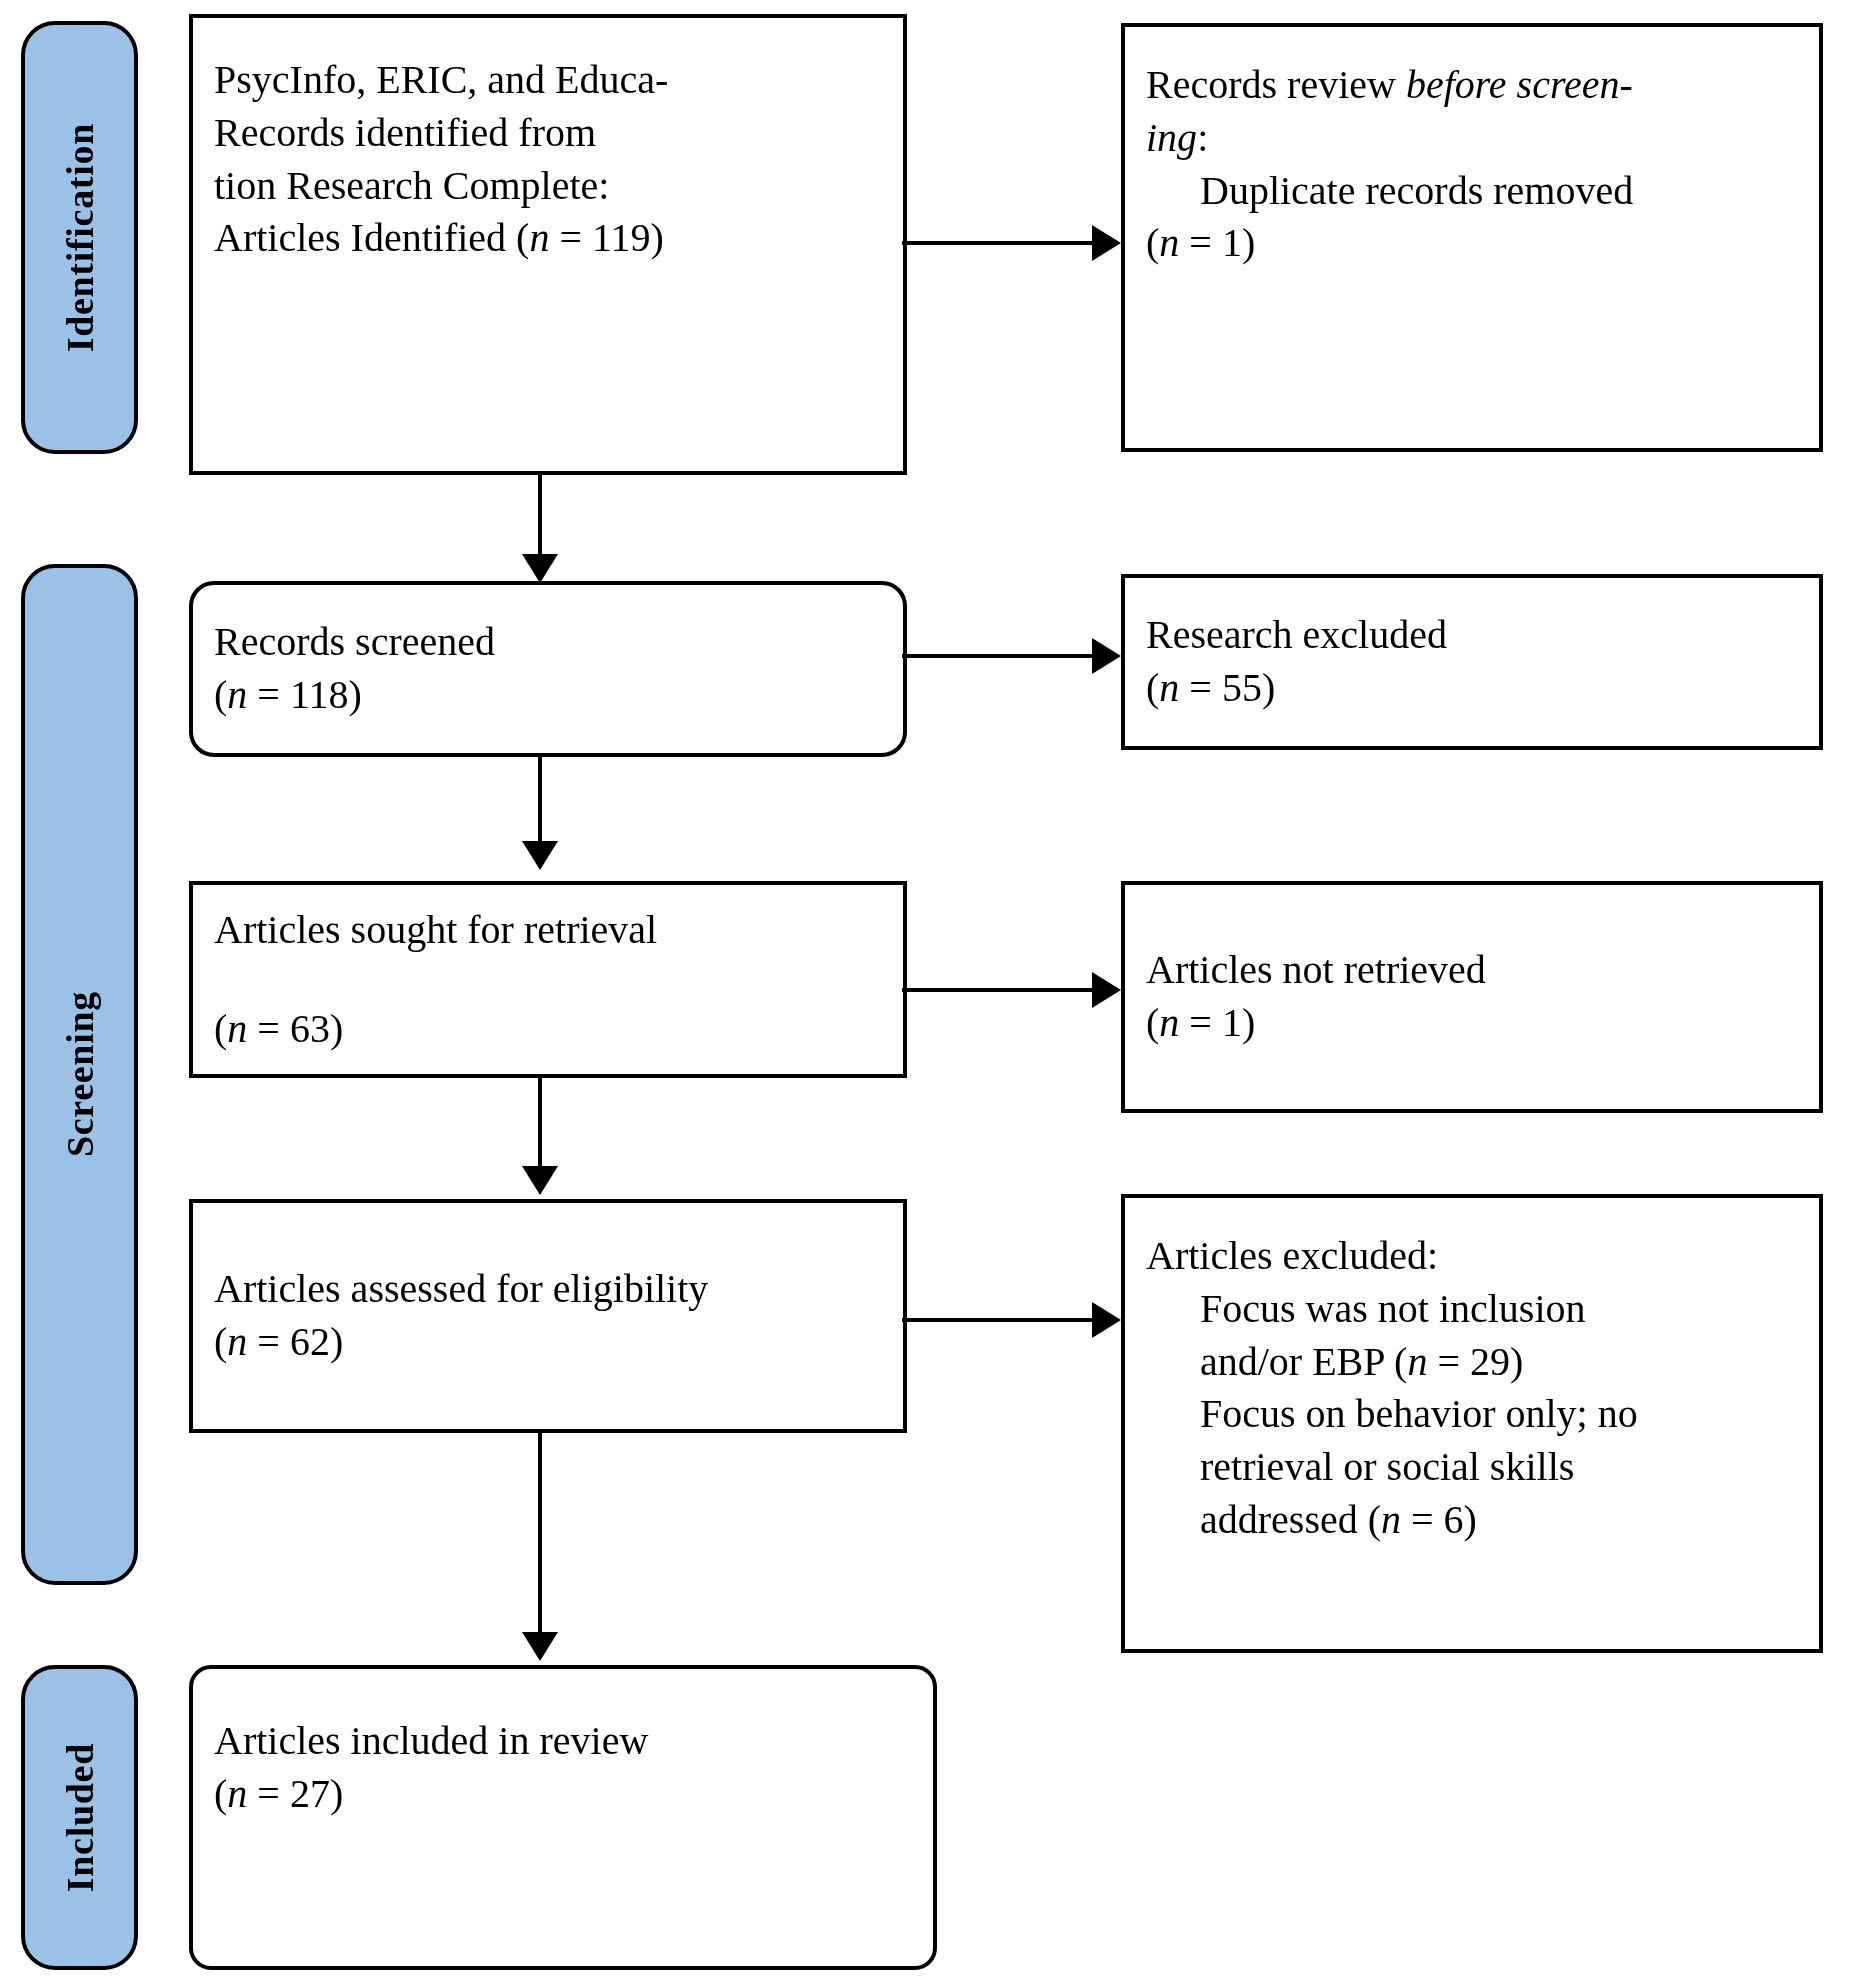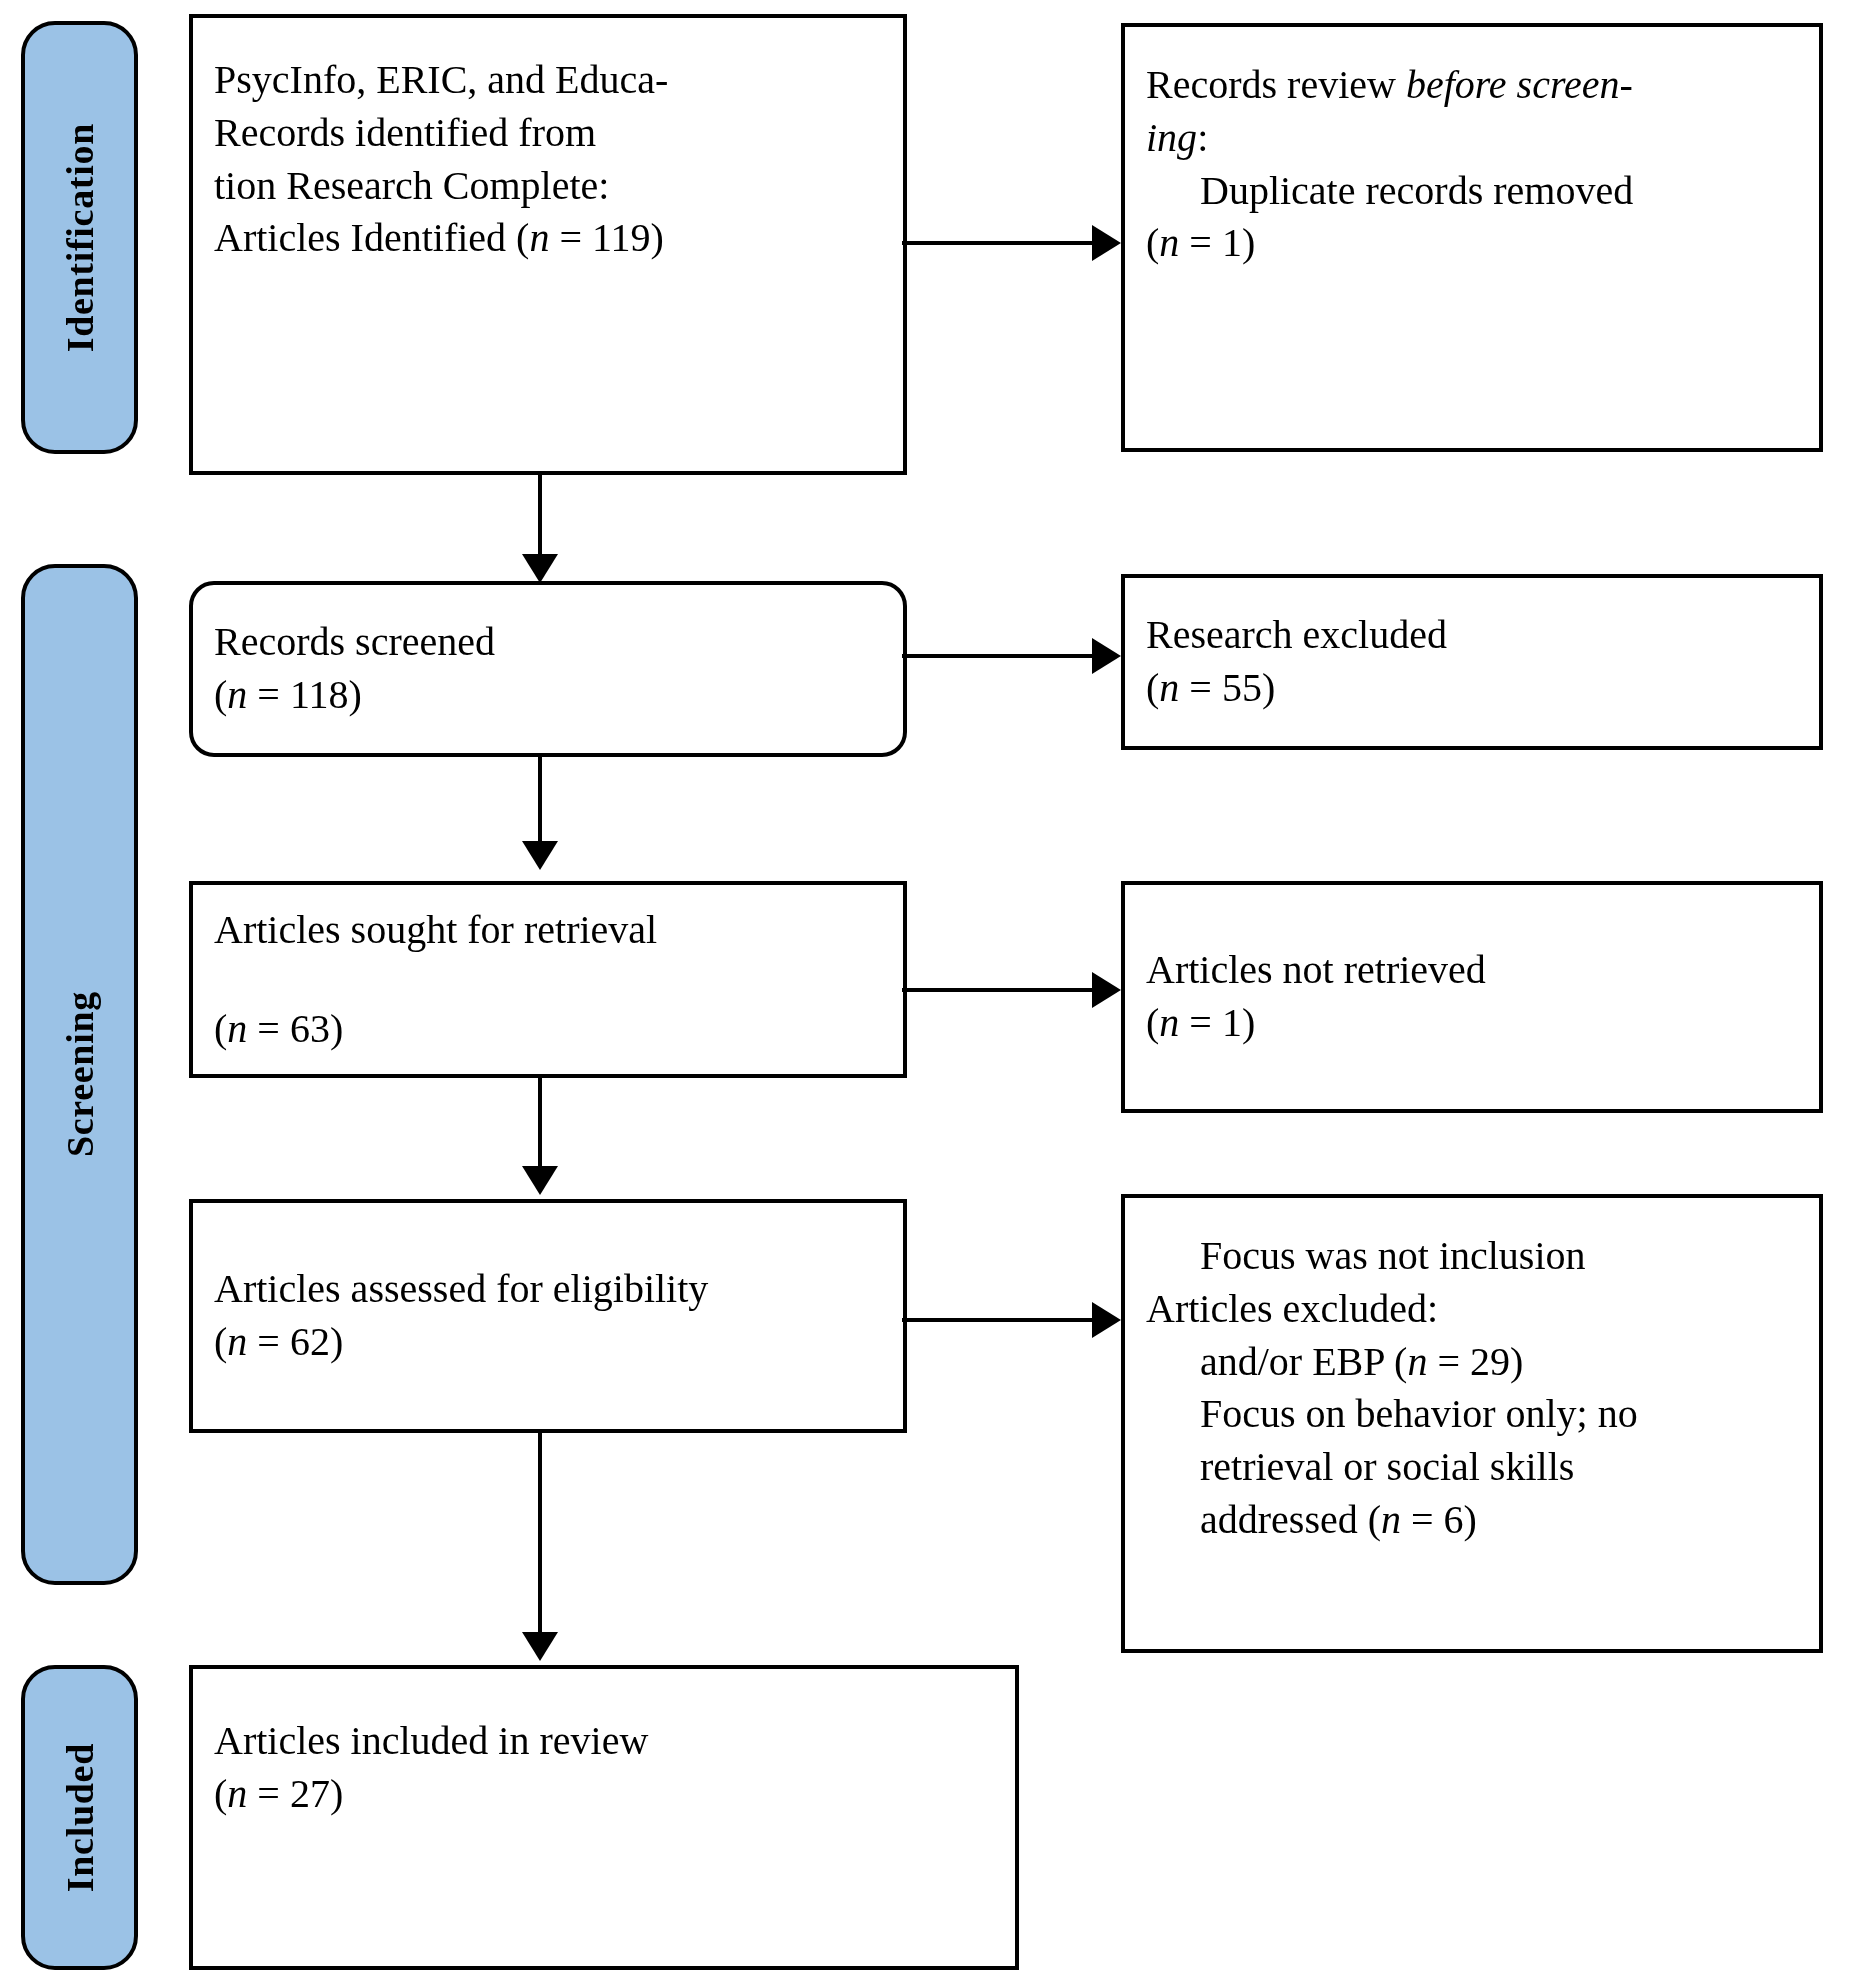--- a/index.html
+++ b/index.html
@@ -185,39 +185,39 @@
   <div class="arrow-down" style="left:522px; top:1166px;"></div>
 
   <div class="flow-box" style="left:189px; top:1199px; width:718px; height:234px;">
     <div class="box-line">Articles assessed for eligibility</div>
     <div class="box-line">
       <span>(</span><span class="nvar">n</span><span> = 62)</span>
     </div>
   </div>
 
   <div class="flow-box top-align" style="left:1121px; top:1194px; width:702px; height:459px; padding-top:32px;">
+    <div class="box-line">Articles excluded:</div>
     <div class="box-line hang justified">Focus was not inclusion</div>
-    <div class="box-line">Articles excluded:</div>
     <div class="box-line hang">
       <span>and/or EBP (</span><span class="nvar">n</span><span> = 29)</span>
     </div>
     <div class="box-line hang">Focus on behavior only; no</div>
     <div class="box-line hang justified">retrieval or social skills</div>
     <div class="box-line hang">
       <span>addressed (</span><span class="nvar">n</span><span> = 6)</span>
     </div>
   </div>
 
   <div class="conn conn-h" style="left:902px; top:1318px; width:194px;"></div>
   <div class="arrow-right" style="left:1092px; top:1302px;"></div>
 
   <div class="conn conn-v" style="left:538px; top:1433px; width:4.2px; height:207px;"></div>
   <div class="arrow-down" style="left:522px; top:1632px;"></div>
 
-  <div class="flow-box top-align" style="left:189px; top:1665px; width:830px; height:305px; padding-top:46px;">
+  <div class="flow-box top-align" style="left:189px; top:1665px; width:748px; height:305px; padding-top:46px;border-radius:22px;">
     <div class="box-line">Articles included in review</div>
     <div class="box-line">
       <span>(</span><span class="nvar">n</span><span> = 27)</span>
     </div>
   </div>
 
 </div>
 
 
 </body></html>

